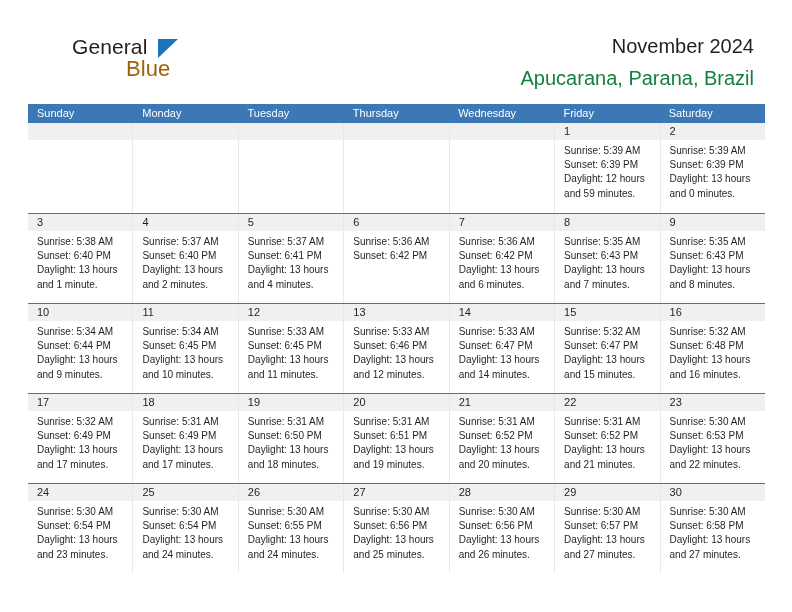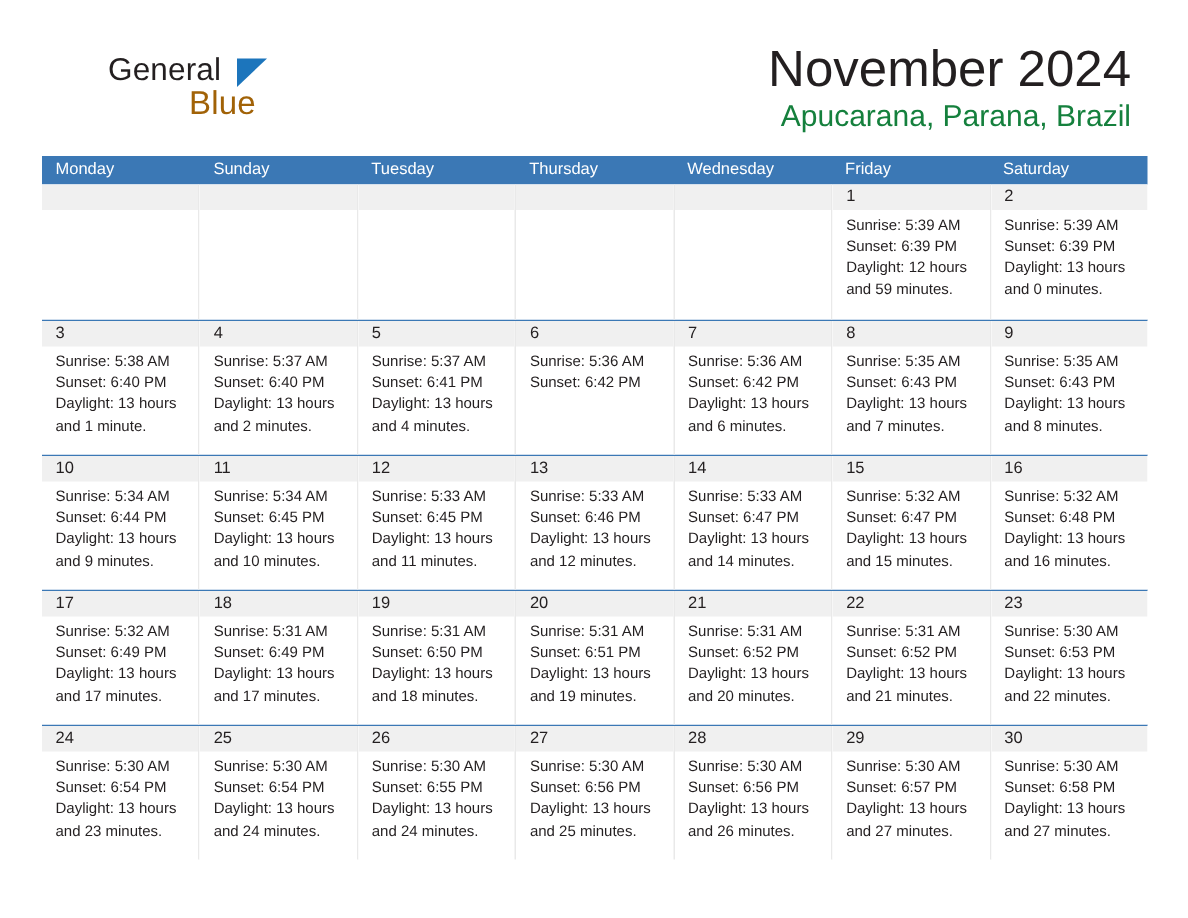--- a/index.html
+++ b/index.html
@@ -68,21 +68,21 @@
     font-family: "Liberation Sans", sans-serif;
   }
 
   .title-block {
     position: absolute;
     right: 38px;
     top: 30px;
     text-align: right;
   }
   .cal-title {
-    font-size: 34px;
+    font-size: 20px;
     font-weight: normal;
     color: #231f20;
     line-height: 32px;
     white-space: nowrap;
   }
   .cal-subtitle {
     font-size: 20px;
     font-weight: normal;
     color: #15803d;
     line-height: 20px;
@@ -178,22 +178,22 @@
 
     <div class="title-block">
       <div class="cal-title">November 2024</div>
       <div class="cal-subtitle">Apucarana, Parana, Brazil</div>
     </div>
 
   </div>
 
   <div class="calendar">
     <div class="dow-row" id="dow-row">
+        <div class="dow">Sunday</div>
         <div class="dow">Monday</div>
-        <div class="dow">Sunday</div>
         <div class="dow">Tuesday</div>
         <div class="dow">Thursday</div>
         <div class="dow">Wednesday</div>
         <div class="dow">Friday</div>
         <div class="dow">Saturday</div>
       </div>
     <div id="weeks-container">
         <div class="week">
           <div class="cell empty">
             <span class="daynum"></span>

